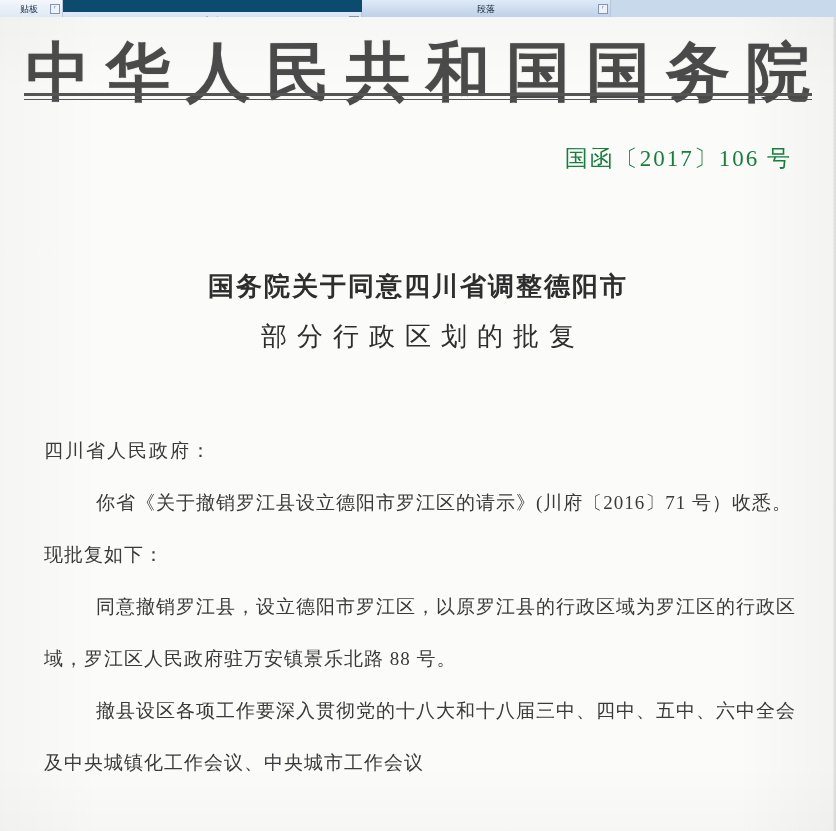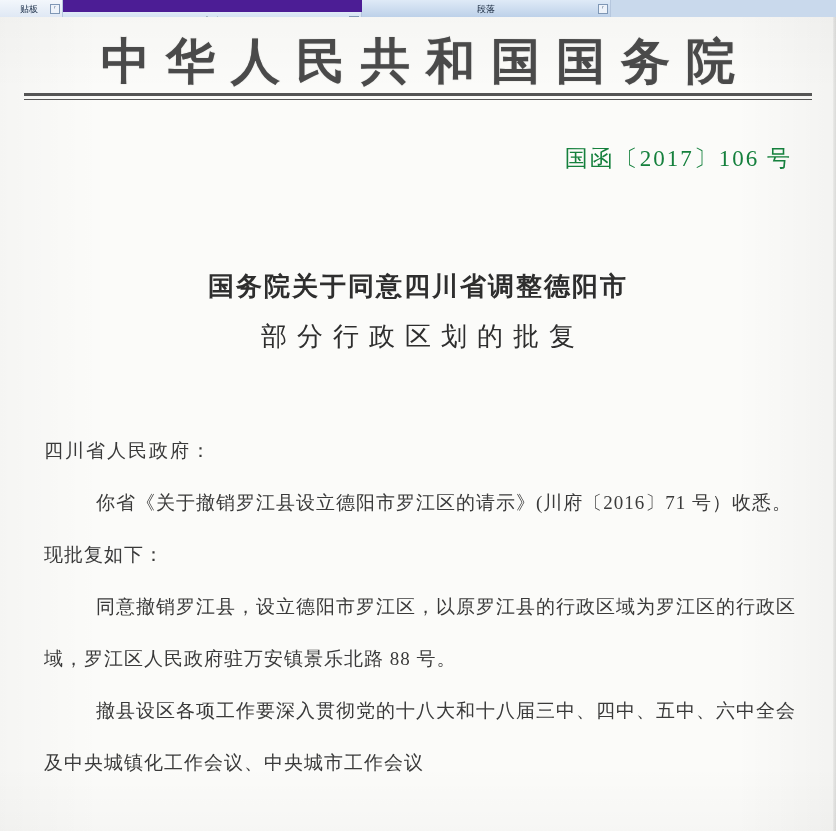--- a/index.html
+++ b/index.html
@@ -14,21 +14,21 @@
     overflow: hidden;
   }
 
   
   .ribbon {
     position: absolute;
     top: 0;
     left: 0;
     width: 836px;
     height: 17px;
-    background: #4c1d95;
+    background: #0c4a6e;
     border-bottom: 1px solid #9db4d0;
     display: flex;
     align-items: stretch;
   }
   .ribbon-group {
     position: relative;
     height: 17px;
     border-right: 1px solid #b6c7de;
     background: linear-gradient(#f3f7fc, #dfe8f4);
     display: flex;
@@ -94,21 +94,21 @@
 
   .doc-header {
     position: absolute;
     top: 12px;
     left: 0;
     width: 836px;
     text-align: center;
   }
   .doc-header .org {
     font-family: "Liberation Serif", serif;
-    font-size: 49px;
+    font-size: 64px;
     letter-spacing: 16px;
     color: #4a4a4a;
     font-weight: 700;
     text-shadow: 0 0 1px rgba(90,90,90,0.5);
     padding-left: 16px;
     white-space: nowrap;
   }
   .rule {
     position: absolute;
     left: 24px;

